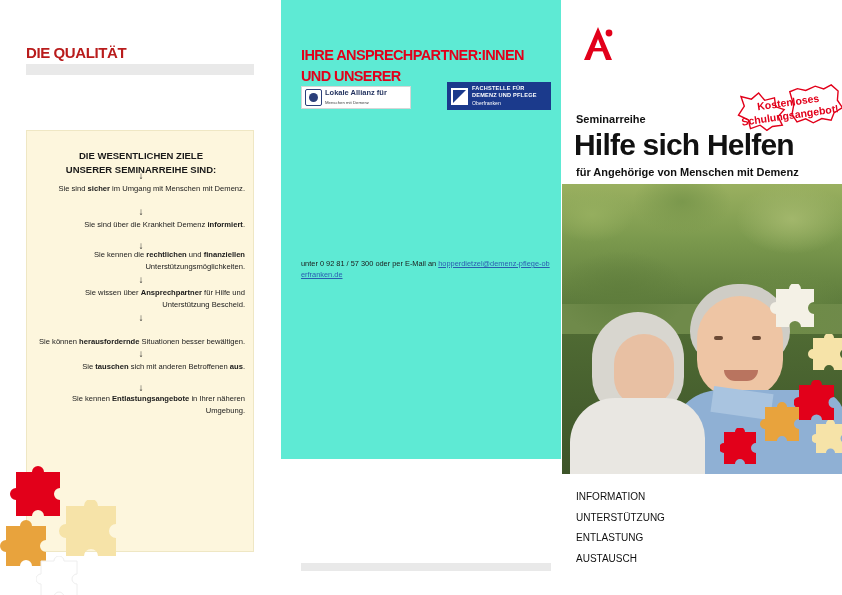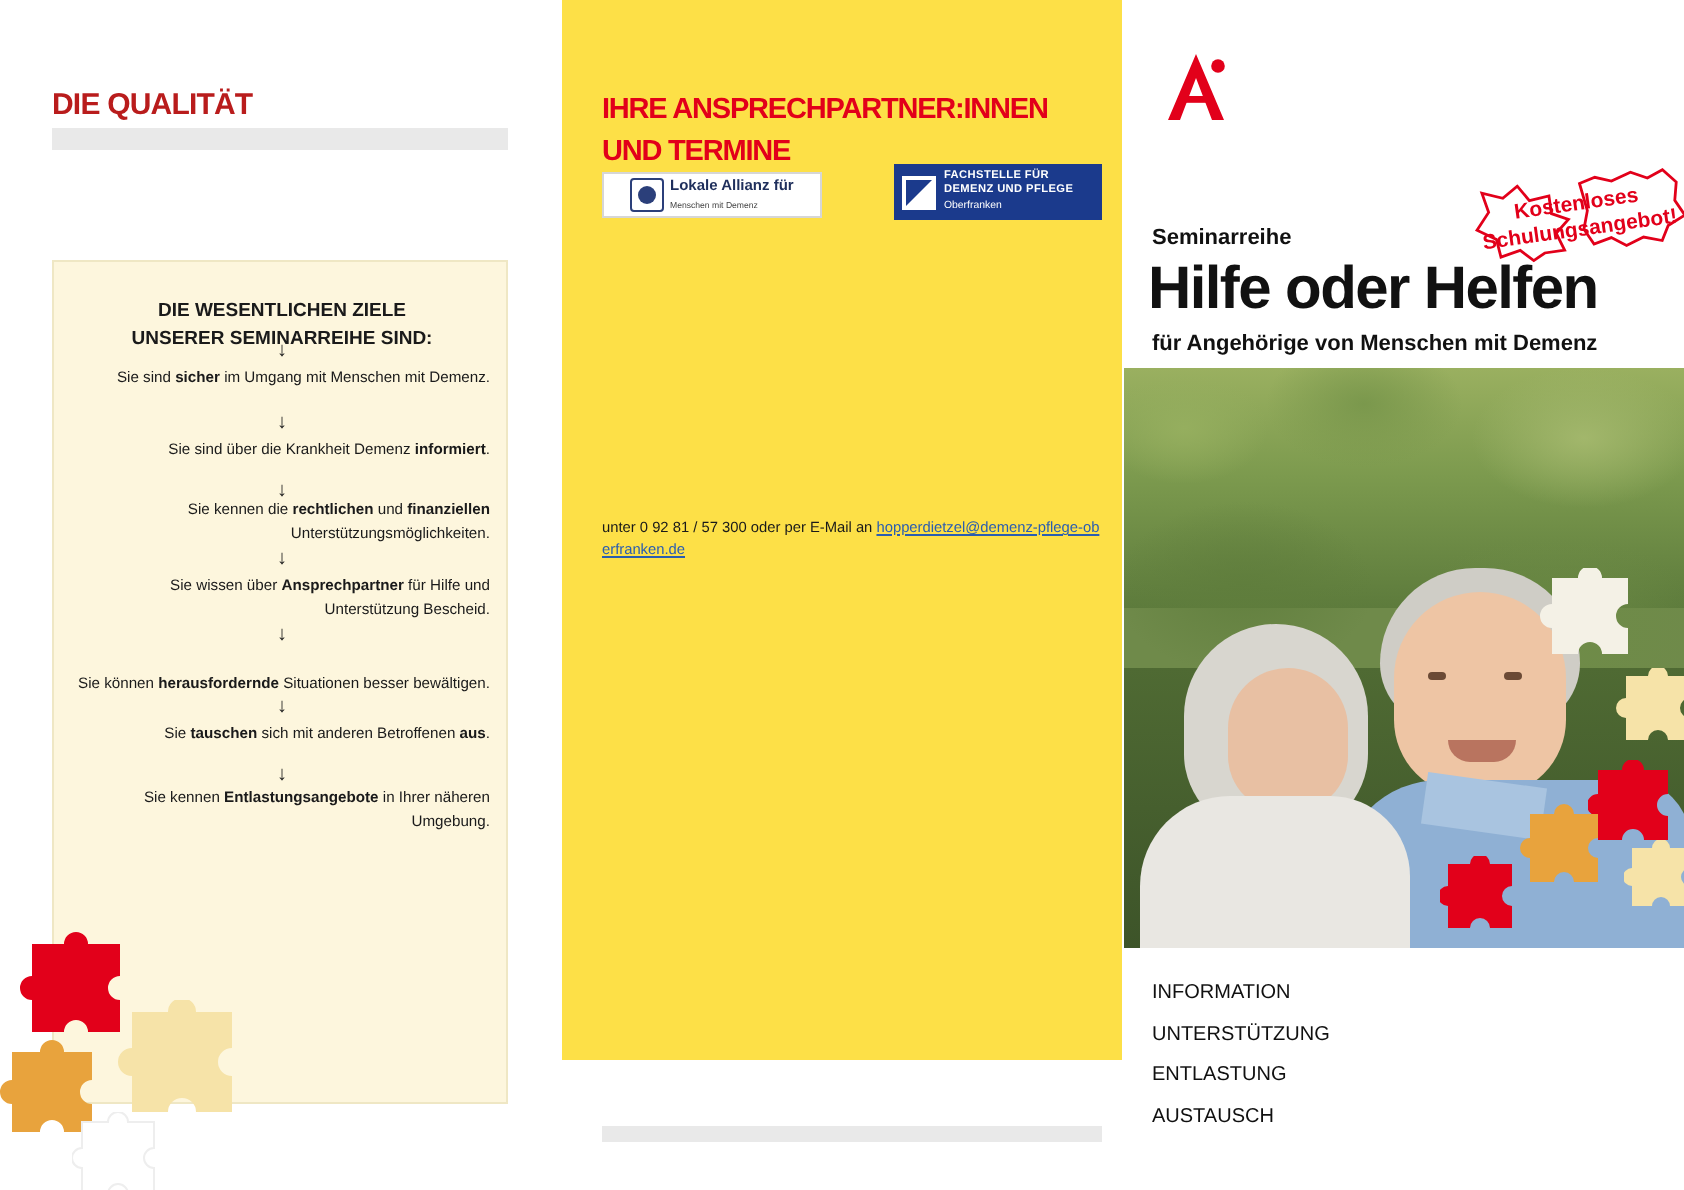--- a/index.html
+++ b/index.html
@@ -79,22 +79,22 @@
   
   .puz {
     position: absolute;
   }
   .puz svg { display: block; }
 
   
   #panel-mid {
     position: absolute;
     left: 281px; top: 0;
-    width: 280px; height: 530px;
-    background: #fde047;
+    width: 280px; height: 459px;
+    background: #5eead4;
   }
   #ansprech-heading {
     position: absolute;
     left: 20px; top: 45px;
     width: 250px;
     font-size: 14.5px;
     font-weight: bold;
     letter-spacing: -0.6px;
     line-height: 21px;
     color: #e2001a;
@@ -102,21 +102,21 @@
   #logo-lokale-allianz {
     position: absolute;
     left: 20px; top: 86px;
     width: 110px; height: 23px;
     background: #ffffff;
     border: 1px solid #d6d6d6;
     box-sizing: border-box;
     display: flex;
     align-items: center;
     gap: 3px;
-    padding: 0 13px;
+    padding: 0 3px;
   }
   #logo-lokale-allianz .la-mark {
     width: 15px; height: 15px;
     border: 1px solid #2b3f7a;
     border-radius: 2px;
     display: flex;
     align-items: center;
     justify-content: center;
     flex: none;
   }
@@ -397,21 +397,21 @@
     <div class="puz" style="left:36px; top:556px;">
       <svg width="46" height="46" viewBox="0 0 46 46">
           <path d="M5 5h13a5 5 0 0 1 10 0h13v13a5 5 0 0 0 0 10v13H28a5 5 0 0 0-10 0H5V28a5 5 0 0 1 0-10V5z" fill="#ffffff" stroke="#eeeeee"></path>
         </svg>
     </div>
   </div>
 
   <div id="panel-mid">
     <div id="ansprech-heading">
       <span>IHRE ANSPRECHPARTNER:INNEN</span><br>
-      <span>UND TERMINE</span>
+      <span>UND UNSERER</span>
     </div>
 
     <div id="logo-lokale-allianz">
       <span class="la-mark">
           <span></span>
         </span>
       <span class="la-text">
         <span class="la-t1">Lokale Allianz für</span>
         <span class="la-t2">Menschen mit Demenz</span>
       </span>
@@ -449,21 +449,21 @@
         <path d="M4,20 L11,12 L9,2 L19,6 L27,1 L32,9 L42,8 L42,17 L50,21 L43,27 L46,36 L36,36 L30,39 L24,33 L14,35 L13,26 L4,20 Z" fill="none" stroke="#e2001a" stroke-width="1.4"></path>
         <path d="M58,4 L66,2 L74,5 L84,2 L92,6 L100,3 L106,10 L104,19 L108,27 L99,31 L95,38 L86,35 L77,38 L70,33 L61,35 L57,27 L60,18 Z" fill="none" stroke="#e2001a" stroke-width="1.4"></path>
       </svg>
       <div class="b-inner">
         <span>Kostenloses</span><br>
         <span>Schulungsangebot!</span>
       </div>
     </div>
 
     <div id="seminarreihe">Seminarreihe</div>
-    <div id="cover-title">Hilfe oder Helfen</div>
+    <div id="cover-title">Hilfe sich Helfen</div>
     <div id="cover-sub">für Angehörige von Menschen mit Demenz</div>
 
     <div id="photo">
       <div class="sky"></div>
       <div class="foliage"></div>
       <div class="ground"></div>
       <div class="w-hair"></div>
       <div class="w-face"></div>
       <div class="m-hair"></div>
       <div class="m-face"></div>

